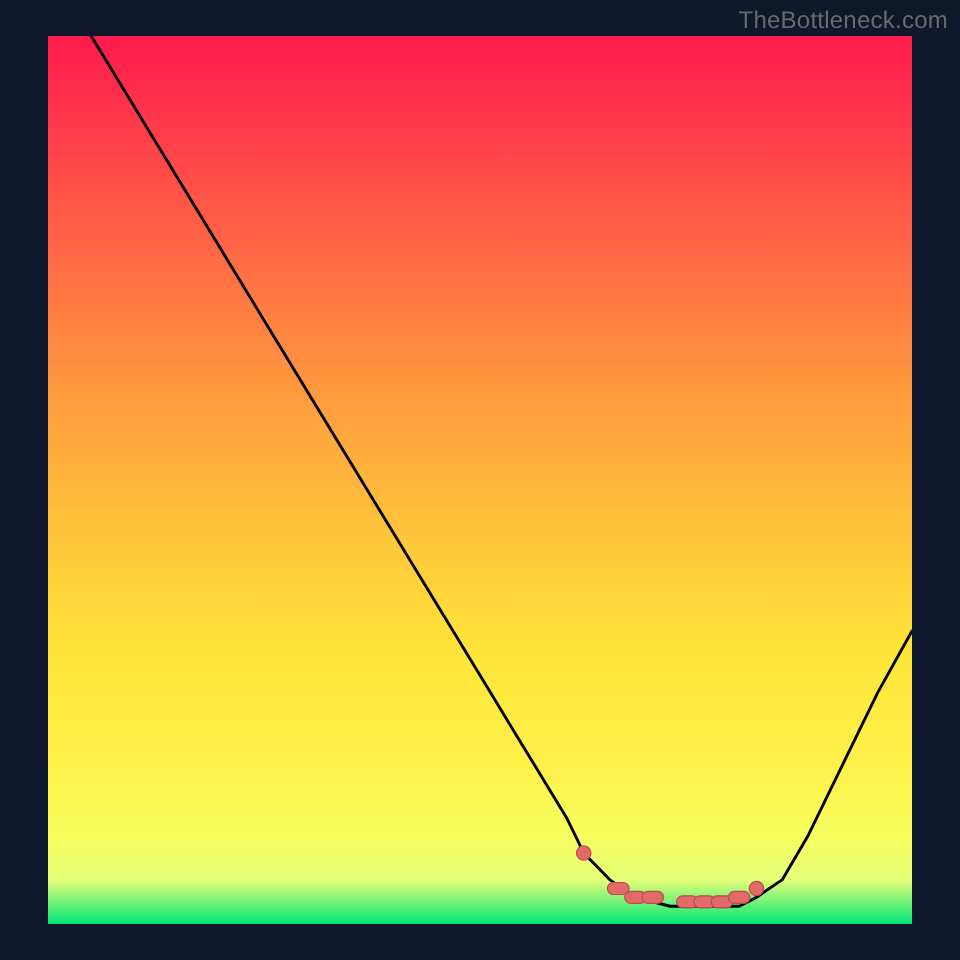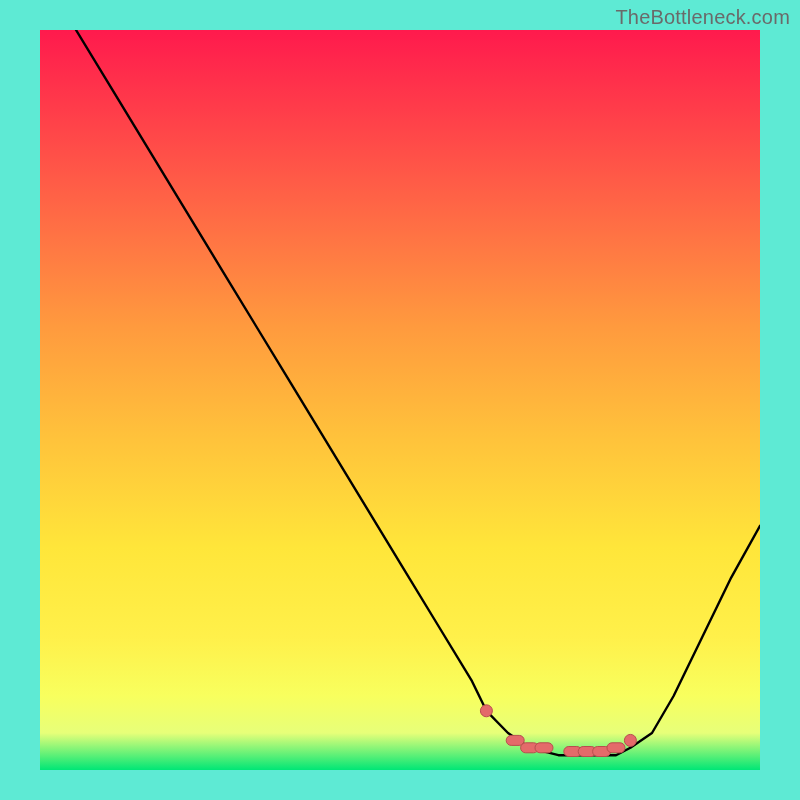--- a/index.html
+++ b/index.html
@@ -10,21 +10,21 @@
     background: #000;
     overflow: hidden;
     font-family: Arial, Helvetica, sans-serif;
   }
   .frame {
     position: absolute;
     left: 0;
     top: 0;
     width: 800px;
     height: 800px;
-    background: #5eead4;
+    background: #0f172a;
   }
   .plot {
     position: absolute;
     left: 40px;
     top: 30px;
     width: 720px;
     height: 740px;
     background: linear-gradient(to bottom,
       #ff1a4d 0%,
       #ff3a4a 10%,

